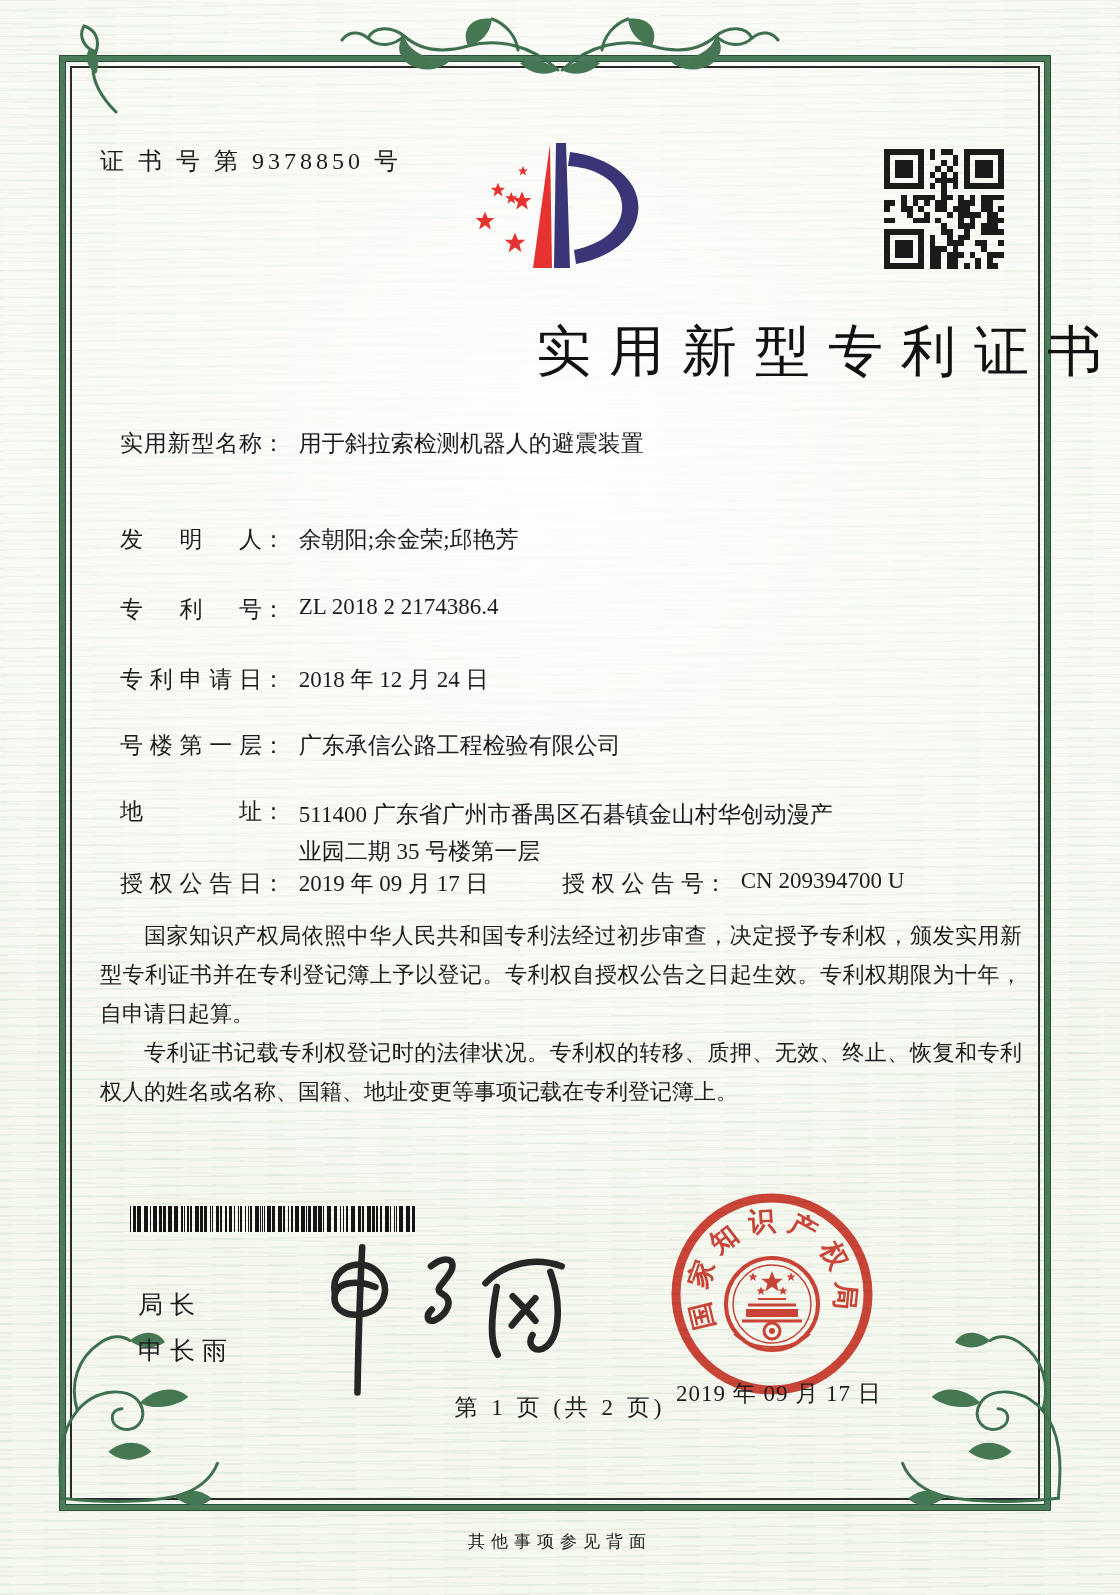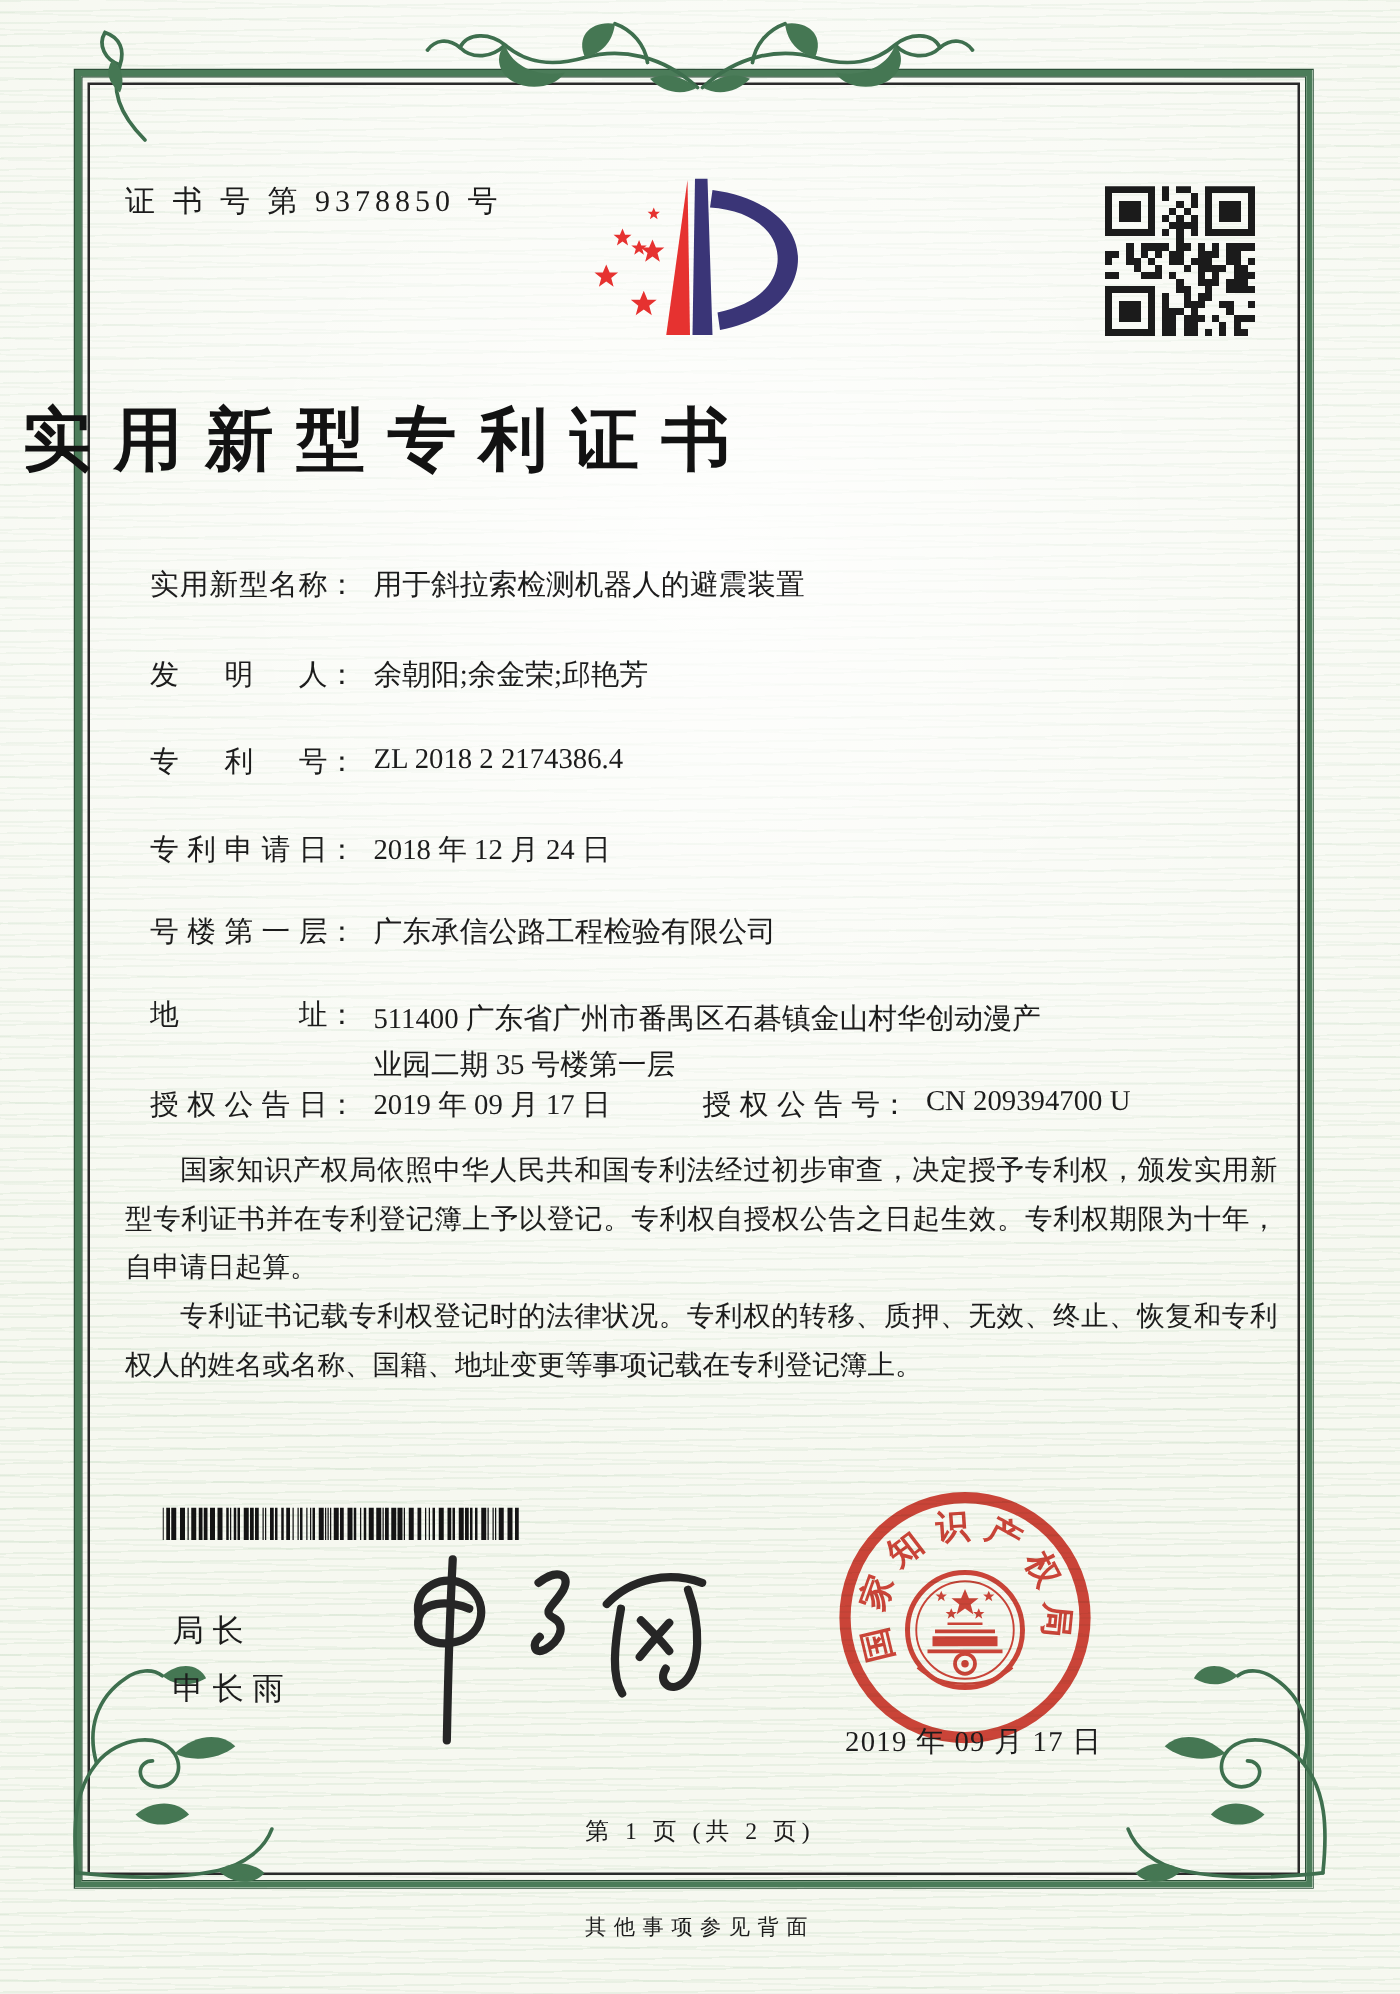--- a/index.html
+++ b/index.html
@@ -14,41 +14,41 @@
   }
   .border-outer{position:absolute;left:60px;top:56px;width:990px;height:1454px;box-sizing:border-box;
     border:5px solid #4b7c59;box-shadow:inset 0 0 0 1px #2c4f38, 0 0 0 1px #2c4f38;}
   .border-inner{position:absolute;left:70px;top:66px;width:970px;height:1434px;box-sizing:border-box;
     border:2px solid #2a2a2a;}
   .orn{position:absolute;pointer-events:none;}
   .cert-no{position:absolute;left:100px;top:145px;font-size:24px;letter-spacing:4px;}
   .logo{position:absolute;left:470px;top:138px;width:170px;height:140px;}
   .qr{position:absolute;left:884px;top:149px;width:120px;height:120px;}
   .qr rect{fill:#1b1b1b;}
-  .title{position:absolute;left:0;top:315px;width:100%;text-align:left;
-    font-size:55px;font-weight:bold;letter-spacing:18px;text-indent:18px;color:#121212;}
+  .title{position:absolute;left:0;top:315px;width:100%;text-align:right;
+    font-size:55px;font-weight:normal;letter-spacing:18px;text-indent:18px;color:#121212;}
   .row{position:absolute;left:120px;font-size:23px;white-space:nowrap;}
   .flabel{display:inline-block;width:142px;text-align:justify;text-align-last:justify;vertical-align:top;}
   .colon{display:inline-block;vertical-align:top;}
   .fvalue{display:inline-block;margin-left:8px;vertical-align:top;}
   .addr{white-space:normal;}
   .addr .fvalue{width:556px;line-height:37px;}
   .pair2{position:absolute;left:442px;top:0;}
   .paras{position:absolute;left:100px;top:916px;width:922px;font-size:22px;line-height:39px;
     text-align:justify;}
   .paras p{margin:0;text-indent:2em;}
   .barcode{position:absolute;left:130px;top:1206px;width:288px;height:26px;}
   .barcode rect{fill:#141414;}
   .sig-role{position:absolute;left:138px;top:1288px;font-size:25px;letter-spacing:7px;font-family:"Liberation Sans","DejaVu Sans",sans-serif;}
   .sig-name{position:absolute;left:138px;top:1334px;font-size:25px;letter-spacing:7px;font-family:"Liberation Sans","DejaVu Sans",sans-serif;}
   .sig-hand{position:absolute;left:300px;top:1238px;width:290px;height:160px;}
   .sig-hand path{stroke:#262626;stroke-width:7;fill:none;stroke-linecap:round;stroke-linejoin:round;}
   .seal{position:absolute;left:658px;top:1180px;width:228px;height:228px;mix-blend-mode:multiply;opacity:.93;}
   .seal-date{position:absolute;left:676px;top:1378px;width:220px;font-size:23px;letter-spacing:1px;z-index:5;}
-  .page-num{position:absolute;left:0;top:1452px;width:100%;text-align:center;font-size:19px;letter-spacing:4px;}
+  .page-num{position:absolute;left:0;top:1392px;width:100%;text-align:center;font-size:23px;letter-spacing:4px;}
   .back-note{position:absolute;left:0;top:1530px;width:100%;text-align:center;font-size:17px;letter-spacing:6px;}
   .green-stroke{stroke:#3e6f4e;fill:none;stroke-width:3;stroke-linecap:round;}
   .green-fill{fill:#457753;stroke:none;}
 </style>
 </head>
 <body>
 
 <div class="page">
 
   <div class="border-outer"></div>
@@ -344,21 +344,21 @@
         <rect x="12" y="20" width="1" height="1"></rect>
         <rect x="14" y="20" width="1" height="1"></rect>
         <rect x="16" y="20" width="1" height="1"></rect>
         <rect x="18" y="20" width="1" height="1"></rect>
         <rect x="19" y="20" width="1" height="1"></rect>
       </g>
   </svg>
 
   <div class="title">实用新型专利证书</div>
 
-  <div class="row" style="top:452px">
+  <div class="row" style="top:428px">
     <span class="flabel">实用新型名称</span><span class="colon">：</span>
     <span class="fvalue">用于斜拉索检测机器人的避震装置</span>
   </div>
   <div class="row" style="top:524px">
     <span class="flabel">发明人</span><span class="colon">：</span>
     <span class="fvalue">余朝阳;余金荣;邱艳芳</span>
   </div>
   <div class="row" style="top:594px">
     <span class="flabel">专利号</span><span class="colon">：</span>
     <span class="fvalue">ZL 2018 2 2174386.4</span>

